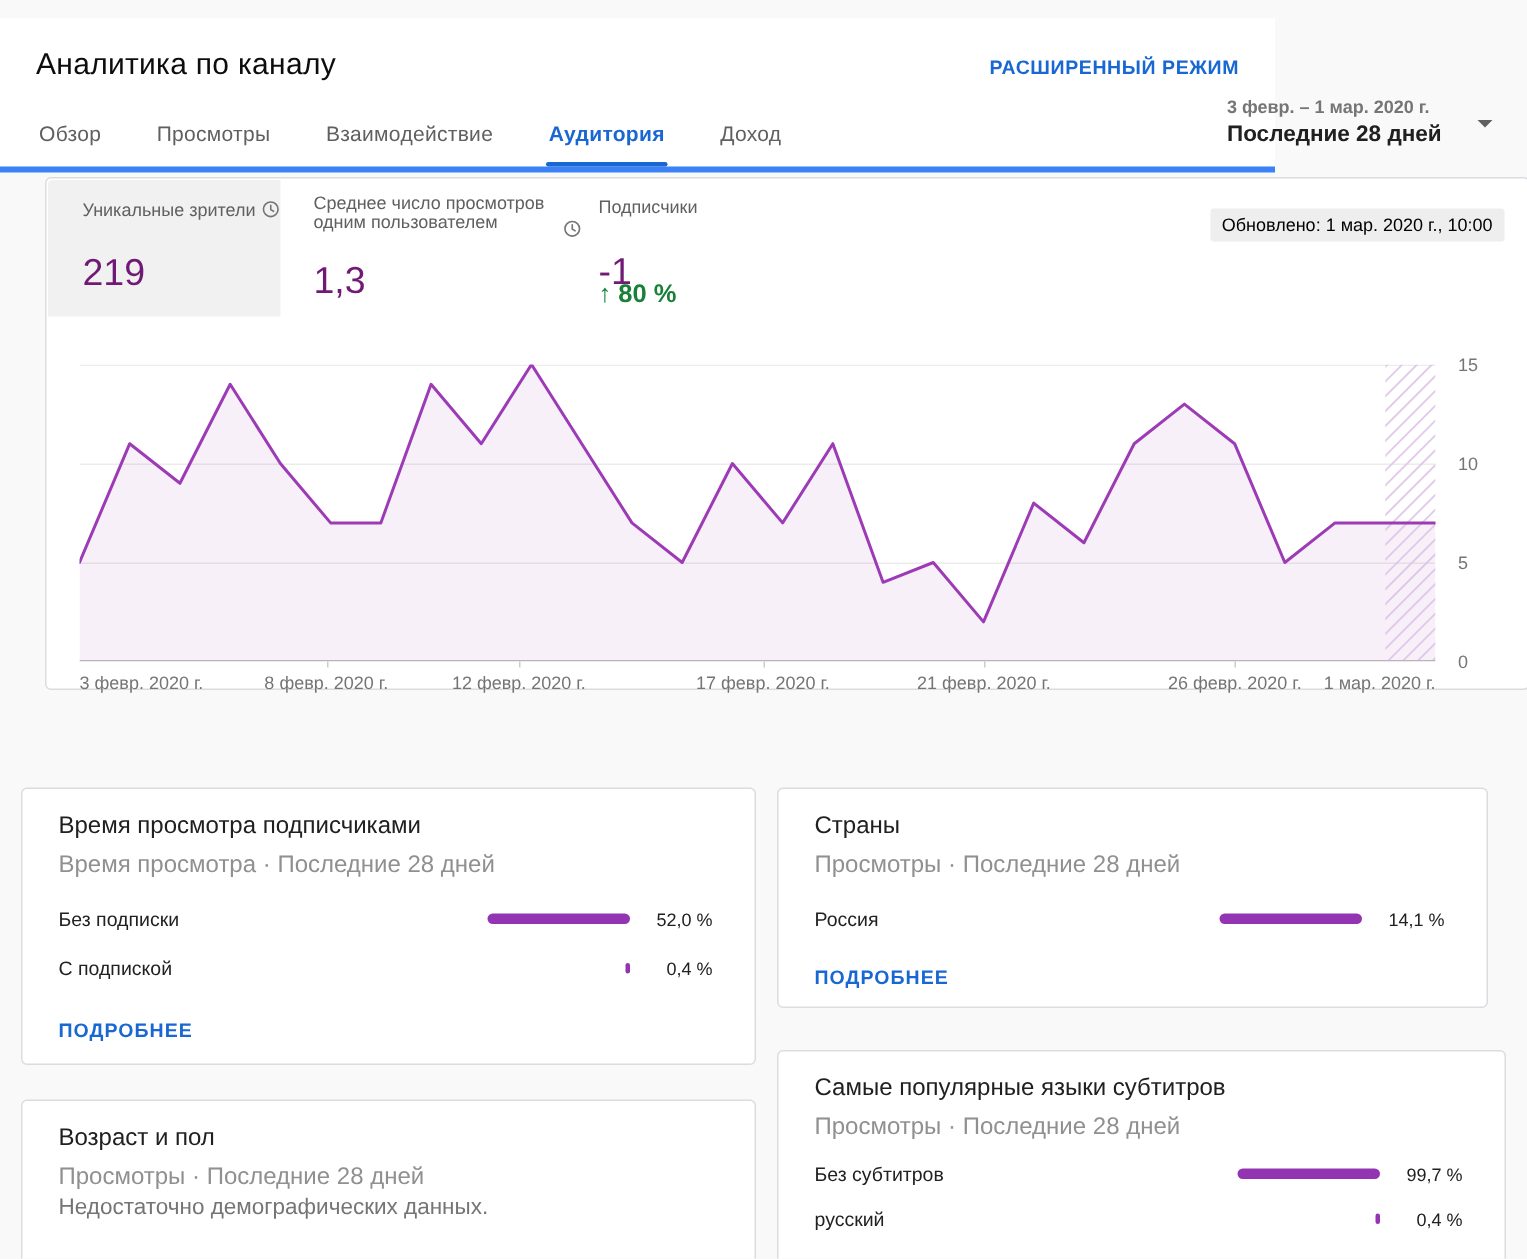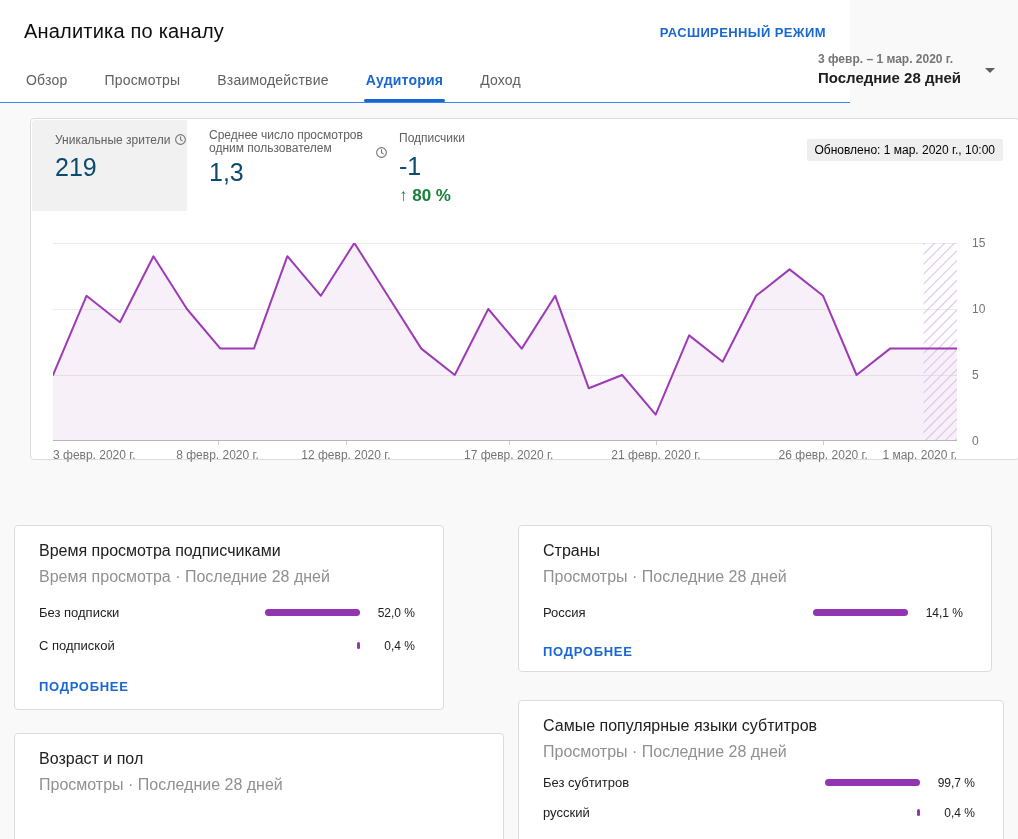--- a/index.html
+++ b/index.html
@@ -4,21 +4,21 @@
 <style>
   html,body{margin:0;padding:0;}
   body{
     width:1018px;height:839px;overflow:hidden;position:relative;
     background:#f9f9f9;
     font-family:"Liberation Sans","DejaVu Sans",sans-serif;
     -webkit-font-smoothing:antialiased;
   }
   .abs{position:absolute;}
   
-  .header{position:absolute;left:0;top:0;width:850px;height:103px;background:#fff;border-bottom:1px solid #3b82f6;box-sizing:border-box;}
+  .header{position:absolute;left:0;top:12px;width:850px;height:103px;background:#fff;border-bottom:4px solid #3b82f6;box-sizing:border-box;}
   .page-title{position:absolute;left:24px;top:20px;font-size:20px;color:#0d0d0d;letter-spacing:.2px;}
   .adv-mode{position:absolute;right:24px;top:25px;font-size:13px;font-weight:700;color:#1967d2;letter-spacing:.4px;cursor:pointer;}
   .tabs{position:absolute;left:24px;bottom:0;display:flex;gap:33px;}
   .tab{position:relative;font-size:14px;color:#606060;padding:0 2px 14px 2px;cursor:pointer;letter-spacing:.2px;}
   .tab.active{color:#1967d2;font-weight:700;}
   .tab .tab-underline{display:none;}
   .tab.active .tab-underline{display:block;position:absolute;left:0;right:0;bottom:0;height:3px;background:#1967d2;border-radius:2px;}
   .datepicker{position:absolute;left:818px;top:52px;width:182px;cursor:pointer;font-weight:bold;}
   .datepicker .range{font-size:12px;color:#757575;}
   .datepicker .preset{font-size:15px;color:#202020;margin-top:3px;}
@@ -26,32 +26,32 @@
   
   .card{position:absolute;background:#fff;border:1px solid #dadce0;border-radius:4px;box-sizing:border-box;}
   
   #main-card{left:30px;top:118px;width:990px;height:342px;}
   .metric-cell{position:absolute;top:0;cursor:pointer;}
   #metric-0{left:1px;top:1px;width:155px;height:91px;border-radius:3px 0 0 0;}
   #metric-0.selected{background:#f1f1f1;}
   #metric-1{left:178px;width:190px;height:92px;}
   #metric-2{left:368px;width:130px;height:92px;}
   .metric-label{font-size:12px;color:#606060;line-height:13px;}
-  .metric-value{font-size:25px;color:#0c4a6e;}
+  .metric-value{font-size:25px;color:#701a75;margin-top:15px;}
   .clock{vertical-align:-2px;}
   .delta-up{font-size:17px;color:#188038;font-weight:700;}
   .chip{position:absolute;right:16px;top:20px;background:#eeeeee;border-radius:2px;padding:4px 8px;font-size:12px;color:#000000;}
   #chart-wrap{position:absolute;left:22px;top:124px;width:904px;height:198px;}
   .ylabel{position:absolute;left:941px;width:36px;font-size:12px;color:#757575;}
   .xlabel{position:absolute;top:329px;font-size:12px;color:#757575;white-space:nowrap;}
   .xtick{position:absolute;top:322px;width:1px;height:4px;background:#cccccc;}
   .details-link{font-size:13px;font-weight:700;color:#1967d2;letter-spacing:.7px;cursor:pointer;}
   #main-details{position:absolute;left:24px;top:477px;}
   
-  #card-watchtime{left:14px;top:525px;width:430px;height:185px;}
+  #card-watchtime{left:14px;top:525px;width:490px;height:185px;}
   #card-countries{left:518px;top:525px;width:474px;height:147px;}
   #card-age{left:14px;top:733px;width:490px;height:160px;}
   #card-langs{left:518px;top:700px;width:486px;height:190px;}
   .card-title{position:absolute;left:24px;top:16px;font-size:16px;color:#202020;}
   .card-subtitle{position:absolute;left:24px;top:42px;font-size:16px;color:#909090;}
   .stat-row{position:absolute;left:24px;right:28px;height:20px;}
   .stat-row .row-label{font-size:13px;color:#212121;line-height:20px;}
   .bar-track{position:absolute;right:55px;top:6px;width:95px;height:7px;}
   .bar-fill{position:absolute;right:0;top:0;height:7px;border-radius:4px;background:#9334b2;}
   .row-value{position:absolute;right:0;top:0;width:50px;text-align:right;font-size:12px;color:#212121;line-height:20px;}
@@ -181,20 +181,21 @@
         <div class="bar-fill" style="width: 95px;"></div>
       </div>
     <div class="row-value">14,1 %</div>
   </div>
   <div class="details-link abs" style="left:24px;top:118px;">ПОДРОБНЕЕ</div>
 </div>
 
 <div class="card" id="card-age">
   <div class="card-title">Возраст и пол</div>
   <div class="card-subtitle">Просмотры · Последние 28 дней</div>
+  <div class="empty-msg">Недостаточно демографических данных.</div>
 </div>
 
 <div class="card" id="card-langs">
   <div class="card-title">Самые популярные языки субтитров</div>
   <div class="card-subtitle">Просмотры · Последние 28 дней</div>
   <div class="stat-row" style="top:72px;">
     <div class="row-label">Без субтитров</div>
     <div class="bar-track">
         <div class="bar-fill" style="width: 95px;"></div>
       </div>

